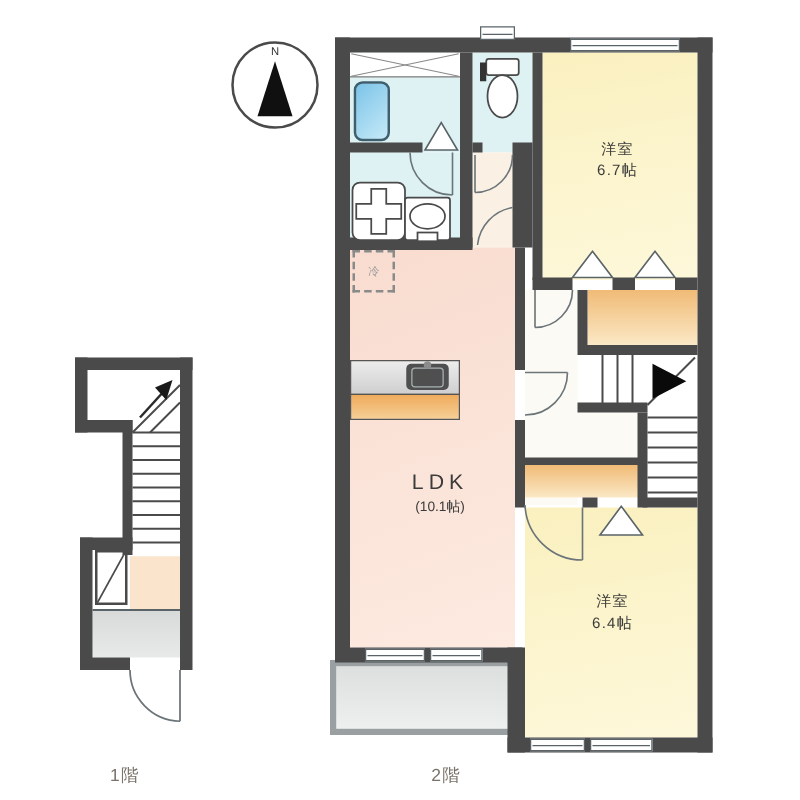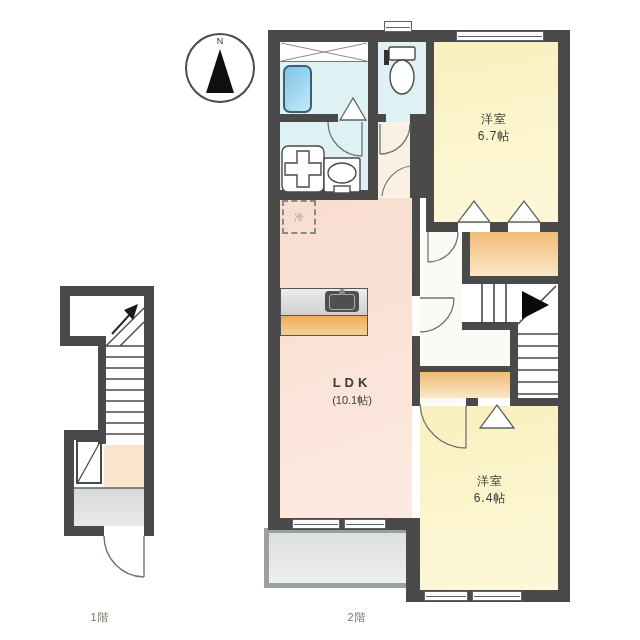--- a/index.html
+++ b/index.html
@@ -4,22 +4,22 @@
 <style>
   html,body{margin:0;padding:0;background:#fff}
   #canvas{position:relative;width:640px;height:640px;background:#fff;overflow:hidden;
           font-family:"Liberation Sans","DejaVu Sans",sans-serif}
   .w{position:absolute;background:#4a4a4a}
   .fill{position:absolute}
   .win{position:absolute;background:#fff;border:1px solid #5a6468;box-sizing:border-box}
   .win-h::after{content:"";position:absolute;left:1px;right:1px;top:50%;border-top:1px solid #5a6468}
   .lbl{position:absolute;color:#3b3b3b;text-align:center;line-height:1.45}
   .room-lbl{font-size:12px;letter-spacing:1px}
-  .floor-lbl{font-size:11px;color:#7a7268;letter-spacing:1px}
-  .ldk-name{font-size:13px;letter-spacing:4px;font-weight:bold}
+  .floor-lbl{font-size:14px;color:#7a7268;letter-spacing:1px}
+  .ldk-name{font-size:17px;letter-spacing:4px;font-weight:normal}
   .ldk-size{font-size:11px;letter-spacing:0}
   svg{position:absolute;left:0;top:0}
   .compass{position:absolute;left:185px;top:33px;width:70px;height:70px;border:2px solid #4a4a4a;
            border-radius:50%;box-sizing:border-box}
   .compass .n{position:absolute;left:0;right:0;top:1px;text-align:center;font-size:9px;color:#333}
   .compass .needle{position:absolute;left:50%;top:14px;margin-left:-14px;width:0;height:0;
            border-left:14px solid transparent;border-right:14px solid transparent;
            border-bottom:44px solid #101010}
   .fridge{position:absolute;left:282px;top:200px;width:34px;height:34px;border:2px dashed #8a8a8a;
           box-sizing:border-box;color:#9a9a9a;font-size:9px;display:flex;align-items:center;justify-content:center}

